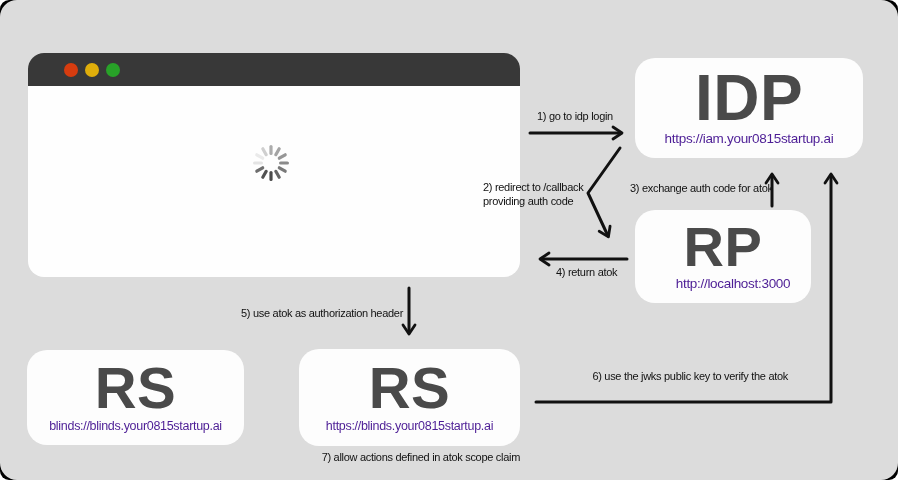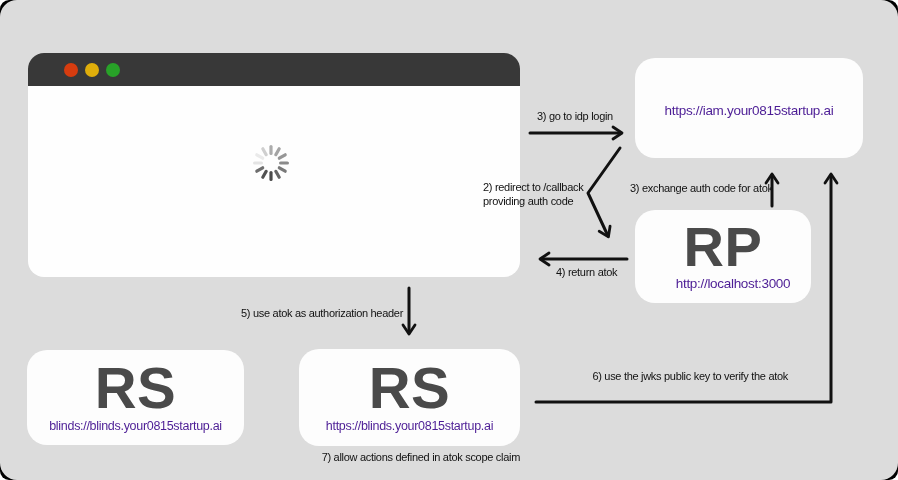--- a/index.html
+++ b/index.html
@@ -91,39 +91,40 @@
           <rect x="18.4" y="2" width="3.2" height="10" rx="1.6" opacity="0.96" transform="rotate(210 20 20)"></rect>
           <rect x="18.4" y="2" width="3.2" height="10" rx="1.6" opacity="0.80" transform="rotate(240 20 20)"></rect>
           <rect x="18.4" y="2" width="3.2" height="10" rx="1.6" opacity="0.14" transform="rotate(270 20 20)"></rect>
           <rect x="18.4" y="2" width="3.2" height="10" rx="1.6" opacity="0.11" transform="rotate(300 20 20)"></rect>
           <rect x="18.4" y="2" width="3.2" height="10" rx="1.6" opacity="0.26" transform="rotate(330 20 20)"></rect>
         </g>
       </svg>
     </div>
 
     <div class="box idp">
+      <div class="title">IDP</div>
       <div class="url">https://iam.your0815startup.ai</div>
     </div>
 
     <div class="box rp">
       <div class="title">RP</div>
       <div class="url">http://localhost:3000</div>
     </div>
 
     <div class="box rs1">
       <div class="title">RS</div>
       <div class="url">blinds://blinds.your0815startup.ai</div>
     </div>
 
     <div class="box rs2">
       <div class="title">RS</div>
       <div class="url">https://blinds.your0815startup.ai</div>
     </div>
 
-    <div class="step s1">3) go to idp login</div>
+    <div class="step s1">1) go to idp login</div>
     <div class="step s2">2) redirect to /callback
 providing auth code</div>
     <div class="step s3">3) exchange auth code for atok</div>
     <div class="step s4">4) return atok</div>
     <div class="step s5">5) use atok as authorization header</div>
     <div class="step s6">6) use the jwks public key to verify the atok</div>
     <div class="step s7">7) allow actions defined in atok scope claim</div>
 
     <svg class="arrows" width="898" height="480" viewBox="0 0 898 480">
       <defs>

